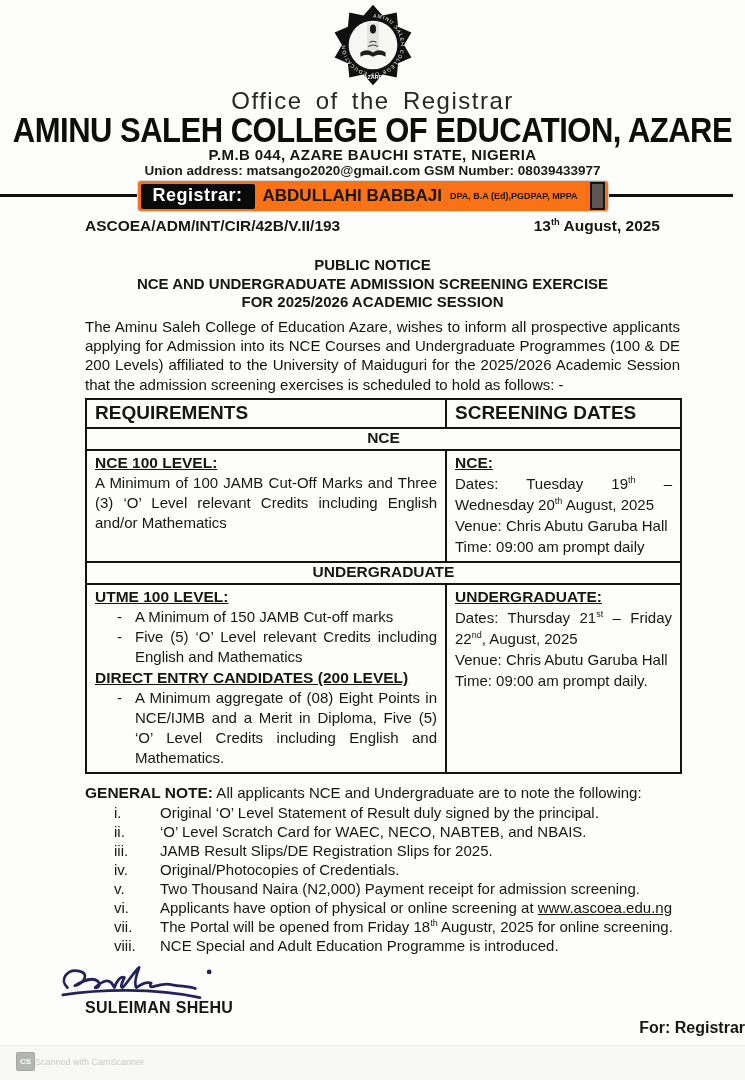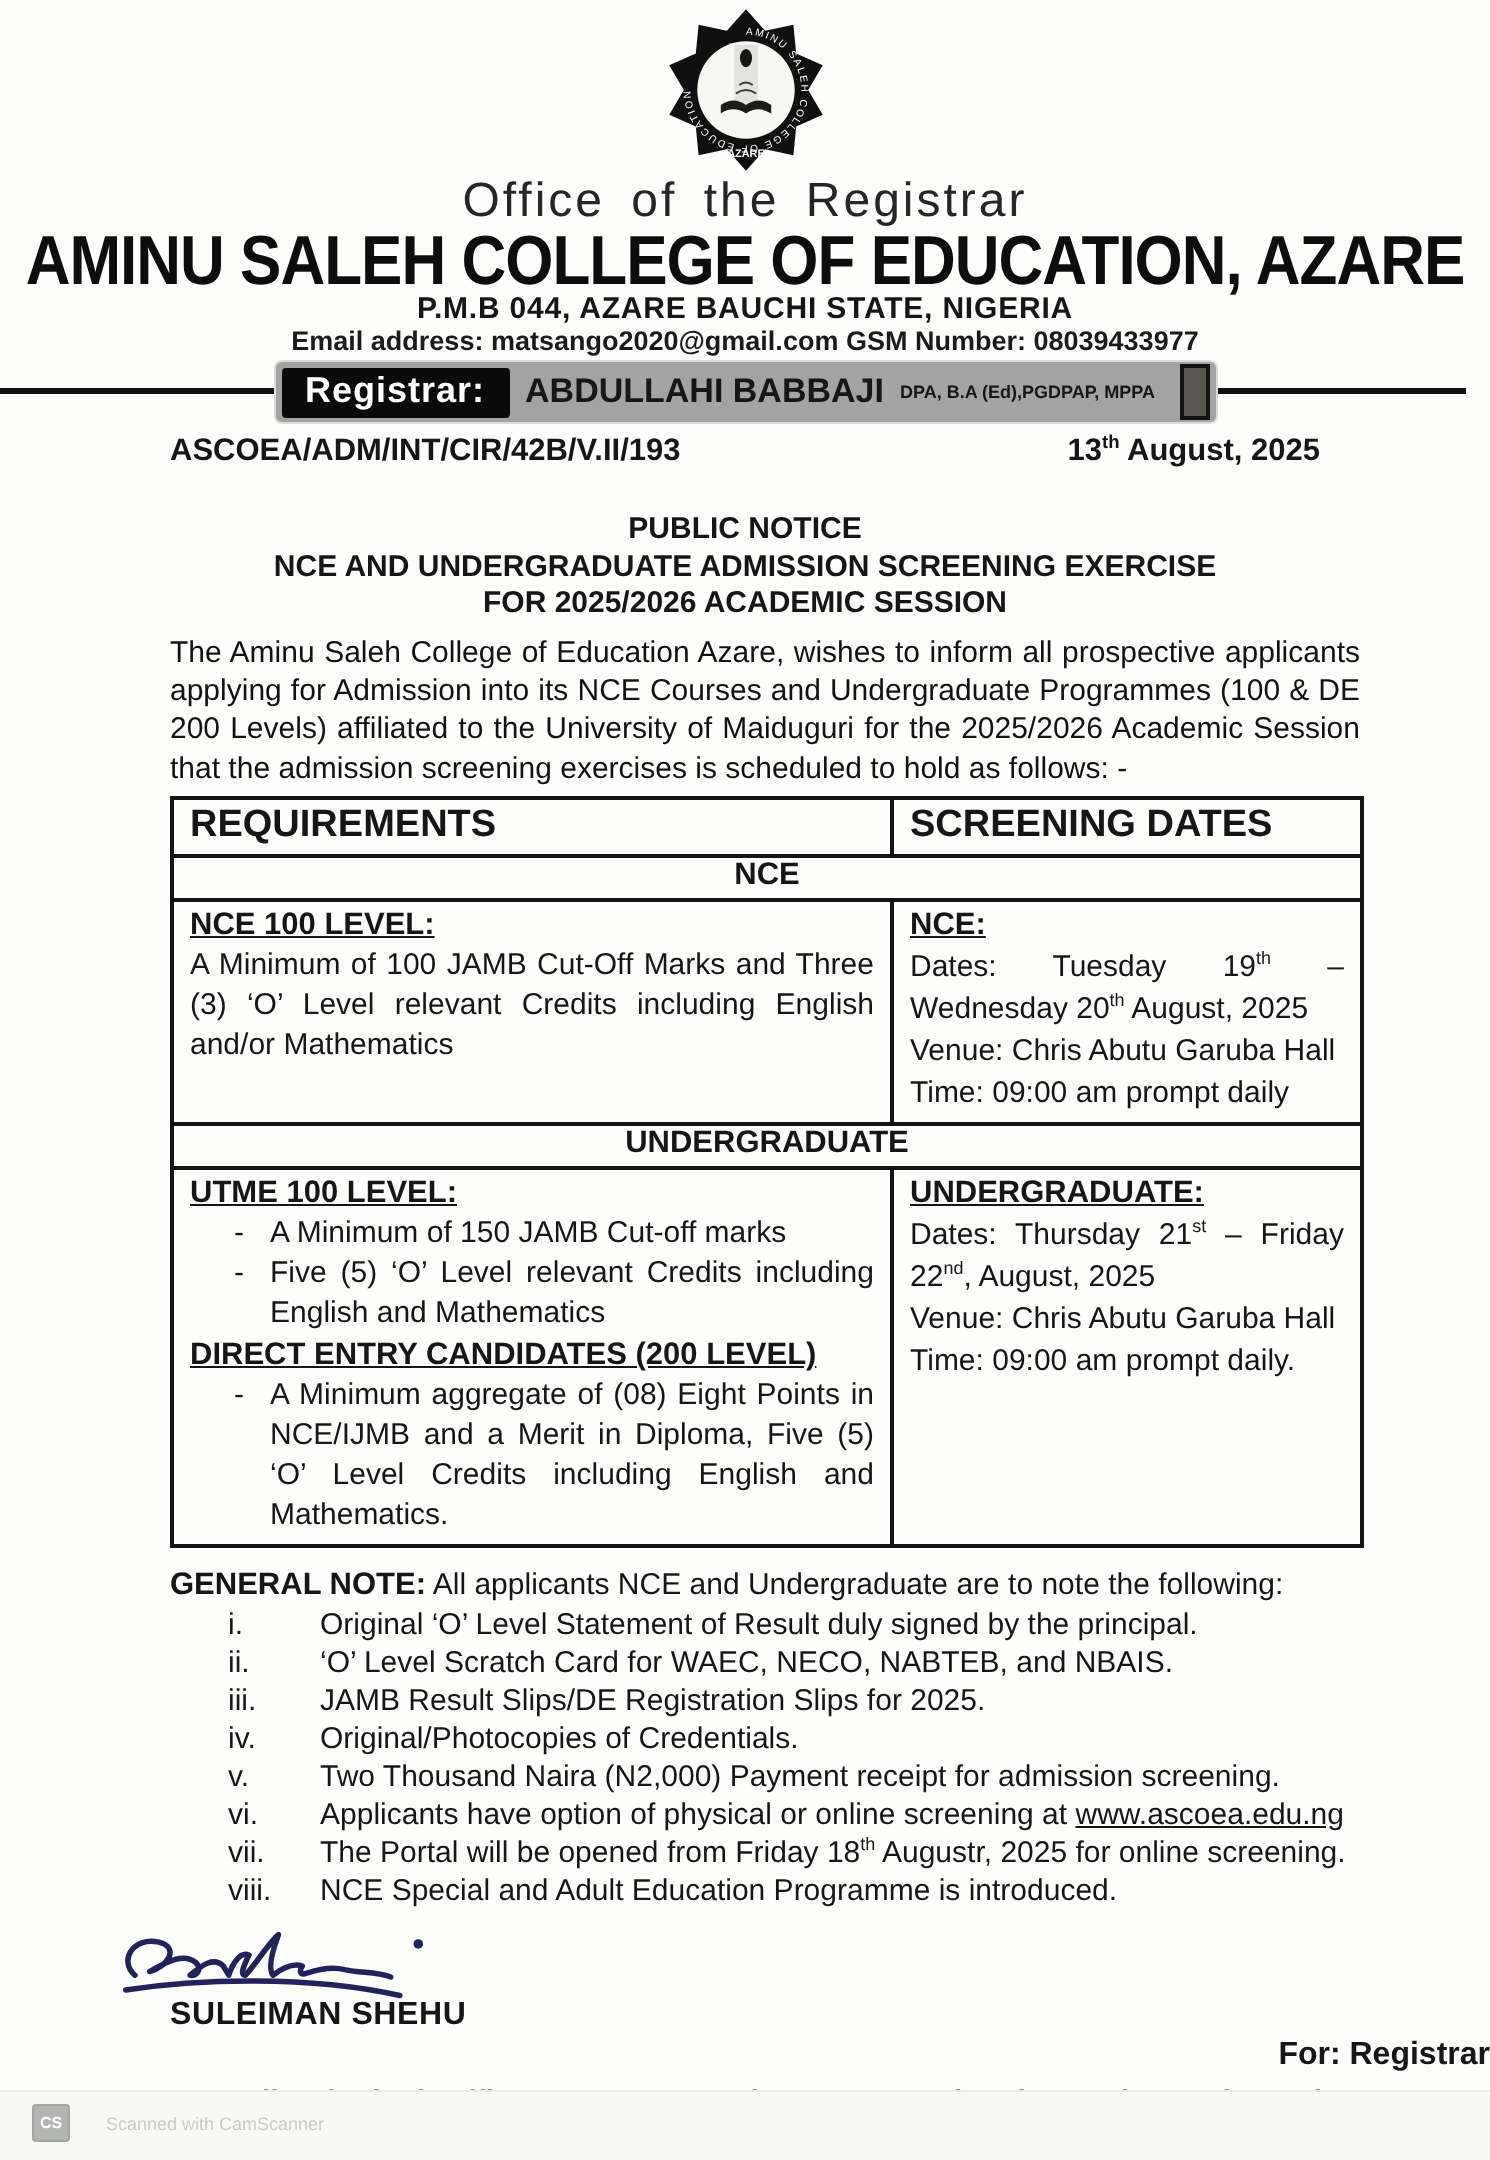--- a/index.html
+++ b/index.html
@@ -19,21 +19,21 @@
     letter-spacing:-0.5px; transform:scaleY(1.12); transform-origin:center top;
     line-height:30px; height:32px; white-space:nowrap;
   }
   .address-line { text-align:center; font-weight:bold; font-size:15px; line-height:17px; letter-spacing:0.4px; }
   .email-line { text-align:center; font-weight:bold; font-size:13.5px; line-height:16px; color:#1b1b1b; }
   .reg-wrap { position:relative; height:28px; margin-top:3px; }
   .reg-line { position:absolute; top:12px; left:0; width:733px; height:3px; background:#101010; }
   .reg-center {
     position:absolute; left:50%; top:50%; transform:translate(-50%,-50%);
     display:flex; align-items:center; gap:8px;
-    background:#a3a3a3; box-shadow:0 0 0 1px #dcdcd8; border-radius:3px;
+    background:#f97316; box-shadow:0 0 0 1px #dcdcd8; border-radius:3px;
     padding:1px 3px 1px 3px;
   }
   .reg-label {
     background:#0a0a0a; color:#ffffff; font-weight:bold; font-size:18px;
     padding:0 12px 3px 12px; border-radius:2px; letter-spacing:0.5px; line-height:22px;
   }
   .reg-name { font-weight:bold; font-size:17px; white-space:nowrap; }
   .reg-creds { font-weight:bold; font-size:9px; white-space:nowrap; padding-right:4px; }
   .reg-endbox { width:11px; height:24px; background:#5a5752; border:2px solid #141414; }
   
@@ -74,21 +74,21 @@
   .sig svg { display:block; }
   .sig-name { font-weight:bold; font-size:16px; margin:-7px 4px 0 25px; letter-spacing:0.3px; }
   .sig-for { font-weight:bold; font-size:16px; margin:2px 0 0 25px;text-align:right; }
   
   .cc {
     margin:5px 65px 0 85px; font-weight:bold; font-size:15.5px;
     line-height:20px; text-align:justify;
   }
   
   .bottom-strip { position:absolute; left:0; right:0; bottom:0; height:34px; background:#f8f8f5; border-top:1px solid #ebebe7; }
-  .wm { position:absolute; left:16px; bottom:9px; display:flex; align-items:center; gap:18px; }
+  .wm { position:absolute; left:16px; bottom:9px; display:flex; align-items:center; gap:0; }
   .wm-box {
     width:17px; height:17px; background:#b3b6b2; color:#fff; font-size:8px; font-weight:bold;
     display:flex; align-items:center; justify-content:center; border-radius:2px; border:1px solid #a3a6a2;
   }
   .wm-text { font-size:9px; color:#c9cbc7; }
 </style>
 </head>
 <body>
 
 <div class="page">
@@ -108,21 +108,21 @@
       <path d="M46,47 q4,-3 8,0 M44,52 q6,-4 12,0" stroke="#3a3a3a" stroke-width="1.2" fill="none"></path>
       <path d="M35,59 Q42.5,53.5 50,59 Q57.5,53.5 65,59 L65,64 Q57.5,59 50,64 Q42.5,59 35,64 Z" fill="#1c1c1c"></path>
       <text x="50" y="90" font-size="6.5" font-weight="bold" fill="#ffffff" text-anchor="middle" font-family="Liberation Sans, sans-serif">AZARE</text>
     </svg>
   </div>
 
   <div class="office-title">Office of the Registrar</div>
   <div class="college-name">AMINU SALEH COLLEGE OF EDUCATION, AZARE</div>
   <div class="address-line">P.M.B 044, AZARE BAUCHI STATE, NIGERIA</div>
   <div class="email-line">
-    <span>Email address:</span>
+    <span>Union address:</span>
     <span>matsango2020@gmail.com</span>
     <span>GSM Number:</span>
     <span>08039433977</span>
   </div>
 
   <div class="reg-wrap">
     <div class="reg-line"></div>
     <div class="reg-center">
       <span class="reg-label">Registrar:</span>
       <span class="reg-name">ABDULLAHI BABBAJI</span>

